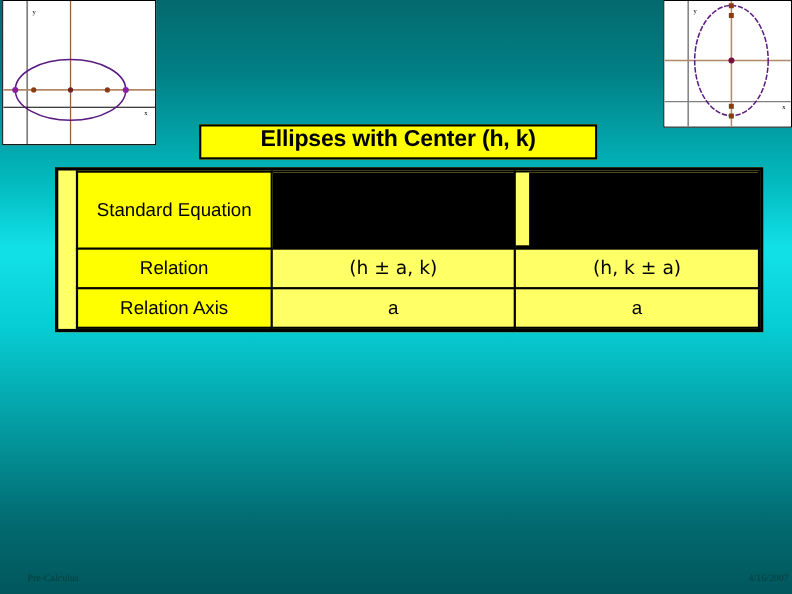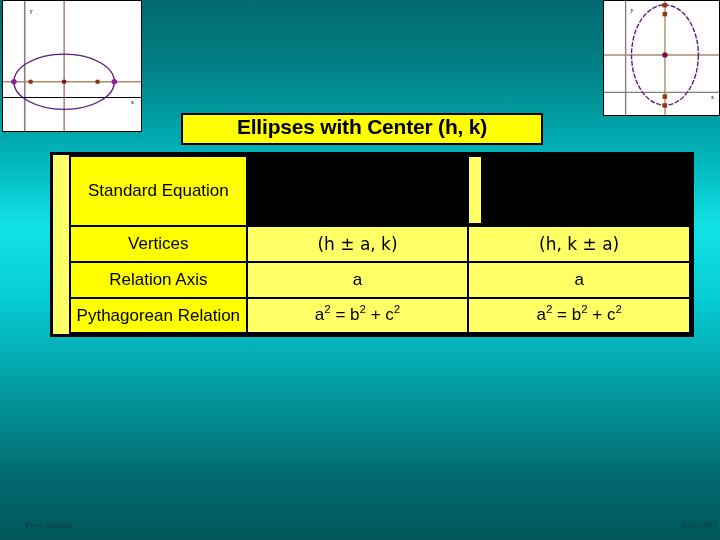--- a/index.html
+++ b/index.html
@@ -222,37 +222,32 @@
             <span class="hidden-text"></span>
           </td>
           <td class="data-cell blacked sliver">
             <span class="hidden-text"></span>
           </td>
         </tr>
 
 
 
         <tr>
-          <td class="label-cell">Vertices</td>
+          <td class="label-cell">Relation</td>
           <td class="data-cell pm">(h ± a, k)</td>
           <td class="data-cell pm">(h, k ± a)</td>
         </tr>
 
         <tr>
           <td class="label-cell">Relation Axis</td>
           <td class="data-cell">a</td>
           <td class="data-cell">a</td>
         </tr>
 
 
-        <tr>
-          <td class="label-cell">Pythagorean Relation</td>
-          <td class="data-cell">a<sup>2</sup> = b<sup>2</sup> + c<sup>2</sup></td>
-          <td class="data-cell">a<sup>2</sup> = b<sup>2</sup> + c<sup>2</sup></td>
-        </tr>
       </tbody>
     </table>
   </div>
 
   <div id="footer-left">Pre-Calculus</div>
   <div id="footer-right">4/16/2007</div>
 
 </div>
 
 </body></html>

